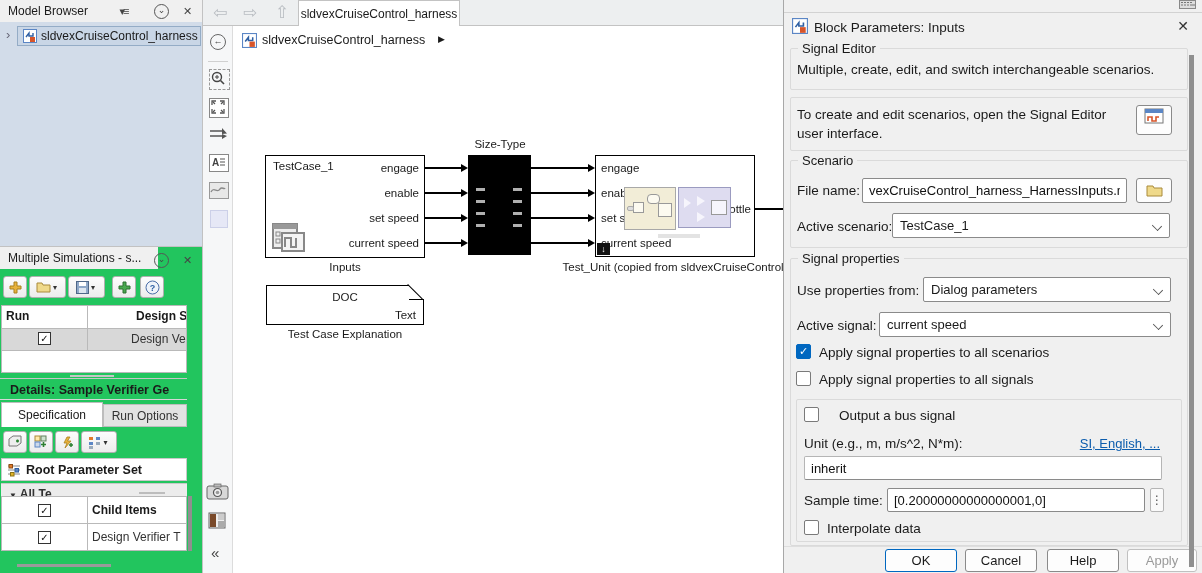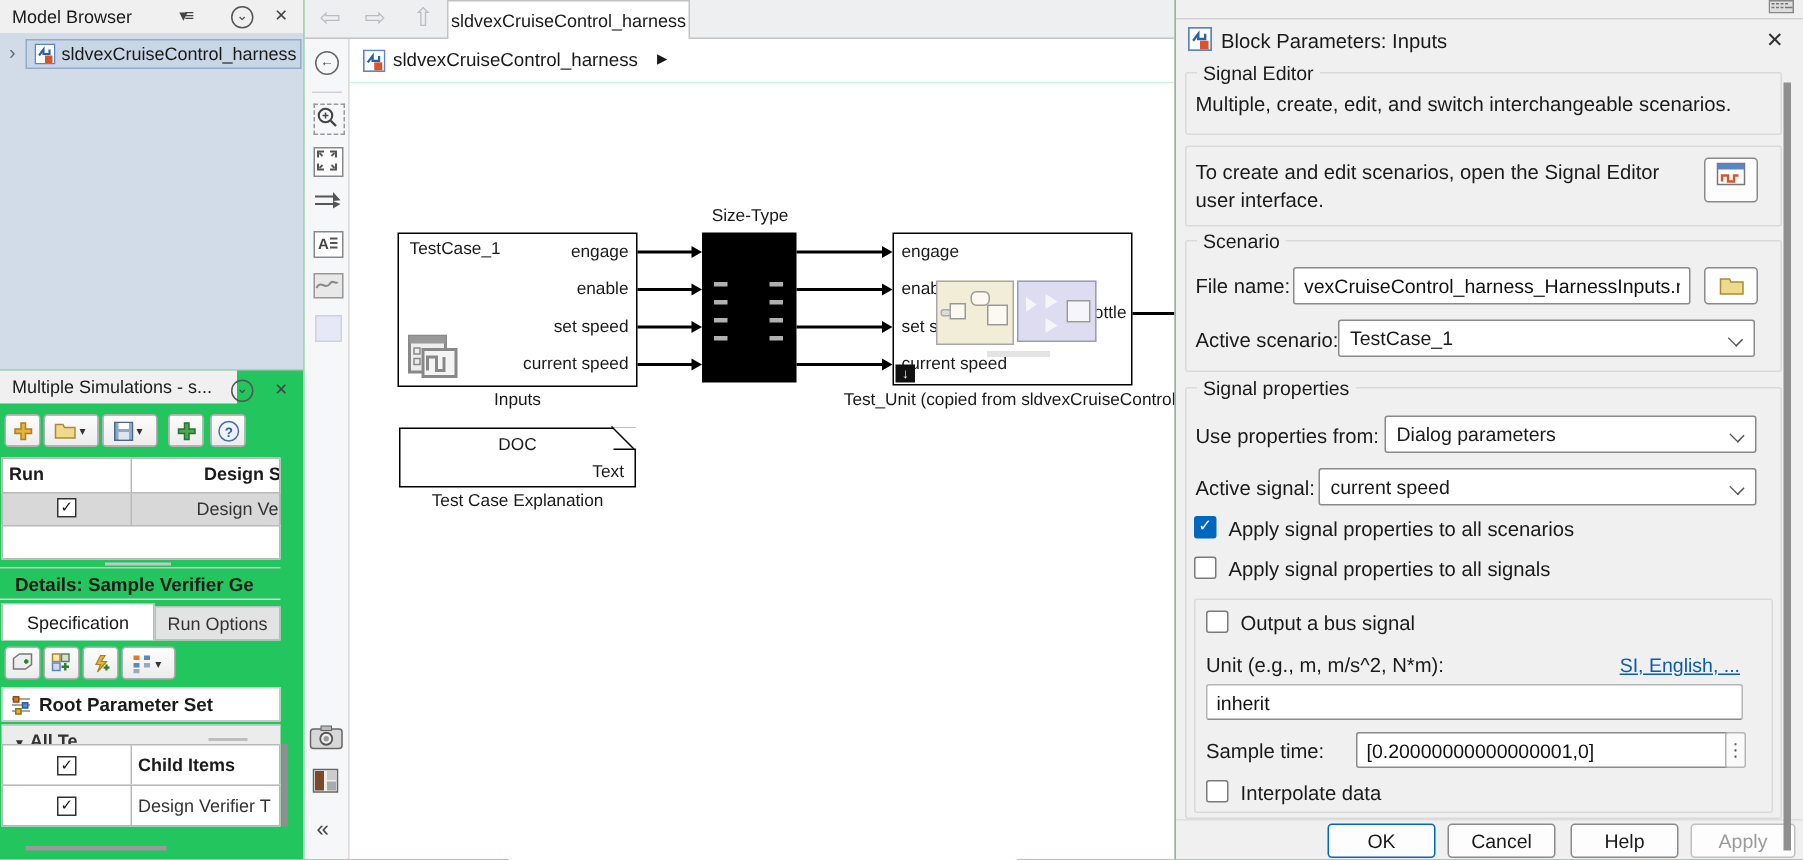--- a/index.html
+++ b/index.html
@@ -393,26 +393,26 @@
       <span>current speed</span>
       <span class="chev"></span>
     </div>
     <span class="dchk on" style="left:12px;top:344px;">✓</span>
     <span class="dlbl" style="left:35px;top:345px;">Apply signal properties to all scenarios</span>
     <span class="dchk" style="left:12px;top:371px;"></span>
     <span class="dlbl" style="left:35px;top:372px;">Apply signal properties to all signals</span>
 
     <div class="grp" style="left:12px;top:399px;width:386px;height:143px;"></div>
     <span class="dchk" style="left:20px;top:407px;"></span>
-    <span class="dlbl" style="left:43px;top:408px;">Output a bus signal</span>
+    <span class="dlbl" style="left:55px;top:408px;">Output a bus signal</span>
     <span class="dlbl" style="left:20px;top:436px;">Unit (e.g., m, m/s^2, N*m):</span>
     <a class="lnk" style="right:42px;top:436px;">SI, English, ...</a>
     <input class="tfield" style="left: 20px; top: 456px; width: 358px; height: 24px; border-color: rgb(181, 181, 181) rgb(181, 181, 181) rgb(138, 138, 138);" value="inherit">
     <span class="dlbl" style="left:20px;top:493px;">Sample time:</span>
-    <input class="tfield" style="left: 120px; top: 488px; width: 258px; height: 24px;" value="[0.20000000000000001,0]">
+    <input class="tfield" style="left: 103px; top: 488px; width: 258px; height: 24px;" value="[0.20000000000000001,0]">
     <span class="abs" style="left:366px;top:488px;width:14px;height:24px;border:1px solid #b5b5b5;border-radius:2px;box-sizing:border-box;text-align:center;line-height:22px;color:#555;cursor:pointer;background:#fafafa;">⋮</span>
     <span class="dchk" style="left:20px;top:520px;"></span>
     <span class="dlbl" style="left:43px;top:521px;">Interpolate data</span>
 
     <div class="abs" style="left:0;top:546px;width:419px;height:27px;border-top:1px solid #dedede;"></div>
     <div class="dbtn" style="left:101px;top:549px;width:72px;border:1.5px solid #0067c0;">OK</div>
     <div class="dbtn" style="left:181px;top:549px;width:72px;">Cancel</div>
     <div class="dbtn" style="left:263px;top:549px;width:72px;">Help</div>
     <div class="dbtn" style="left:343px;top:549px;width:70px;color:#9a9a9a;border-color:#c0c0c0;">Apply</div>
 

